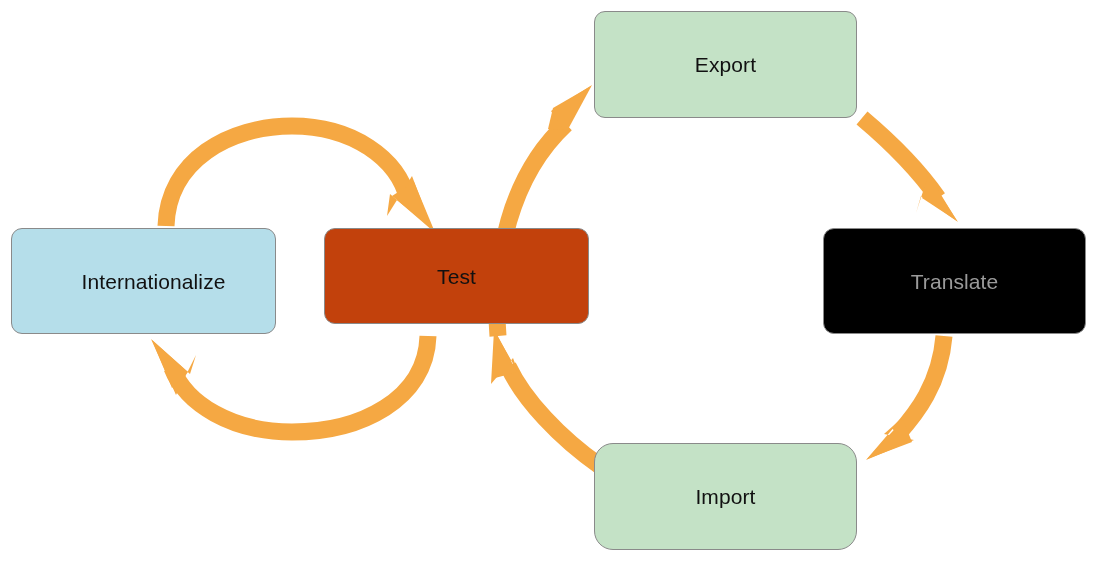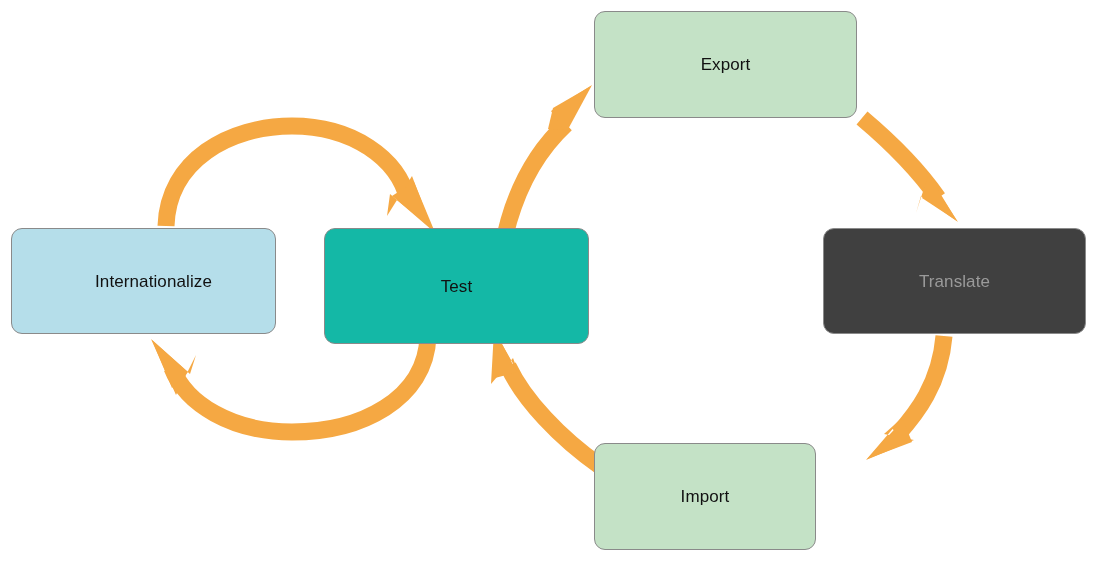--- a/index.html
+++ b/index.html
@@ -30,21 +30,21 @@
     box-sizing: border-box;
     border: 1.4px solid #8a8a8a;
     border-radius: 11px;
     display: flex;
     align-items: center;
     justify-content: center;
     z-index: 5;
   }
   .node-label {
     font-family: "Liberation Sans", sans-serif;
-    font-size: 17px;
+    font-size: 21px;
     line-height: 1;
     letter-spacing: 0.1px;
     color: #111111;
     text-align: left;
     white-space: nowrap;
   }
   .node.muted .node-label {
     color: #9a9a9a;
   }
 </style>
@@ -98,29 +98,29 @@
       <polygon points="519,374 494,330 491,384 513,358" fill="#f5a843"></polygon>
       <polygon points="517,372 495,331 495,378" fill="#f5a843"></polygon>
     </g>
 
   </svg>
 
   <div class="node" style="left:11px; top:228px; width:265px; height:106px; background:#b5deea;padding-left:20px;">
     <span class="node-label">Internationalize</span>
   </div>
 
-  <div class="node" style="left:324px; top:228px; width:265px; height:116px; background:#14b8a6;">
+  <div class="node" style="left:324px; top:228px; width:265px; height:96px; background:#c2410c;">
     <span class="node-label">Test</span>
   </div>
 
   <div class="node" style="left:594px; top:11px; width:263px; height:107px; background:#c4e2c6;">
     <span class="node-label">Export</span>
   </div>
 
-  <div class="node muted" style="left:823px; top:228px; width:263px; height:106px; background:#404040;">
+  <div class="node muted" style="left:823px; top:228px; width:263px; height:106px; background:#000000;">
     <span class="node-label">Translate</span>
   </div>
 
-  <div class="node" style="left:594px; top:443px; width:222px; height:107px; background:#c4e2c6;">
+  <div class="node" style="left:594px; top:443px; width:263px; height:107px; background:#c4e2c6;border-radius:19px;">
     <span class="node-label">Import</span>
   </div>
 
 </div>
 
 </body></html>

